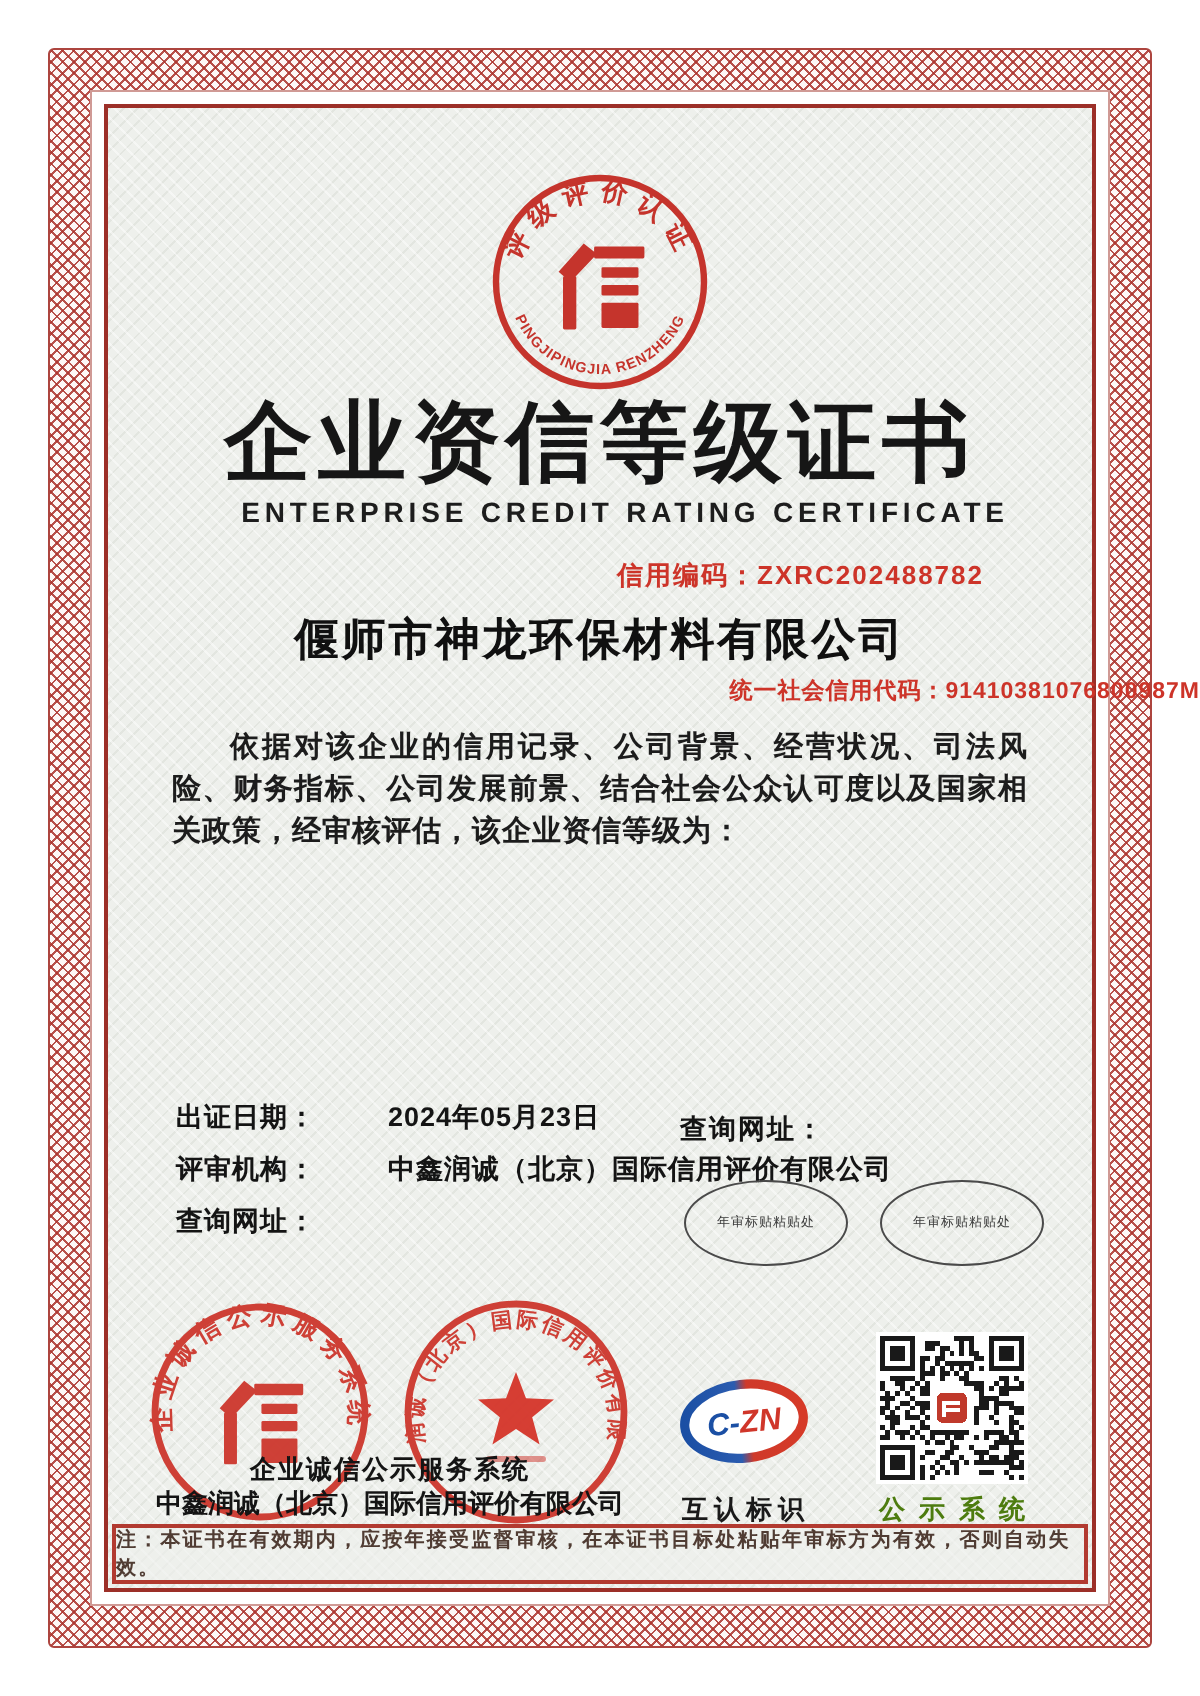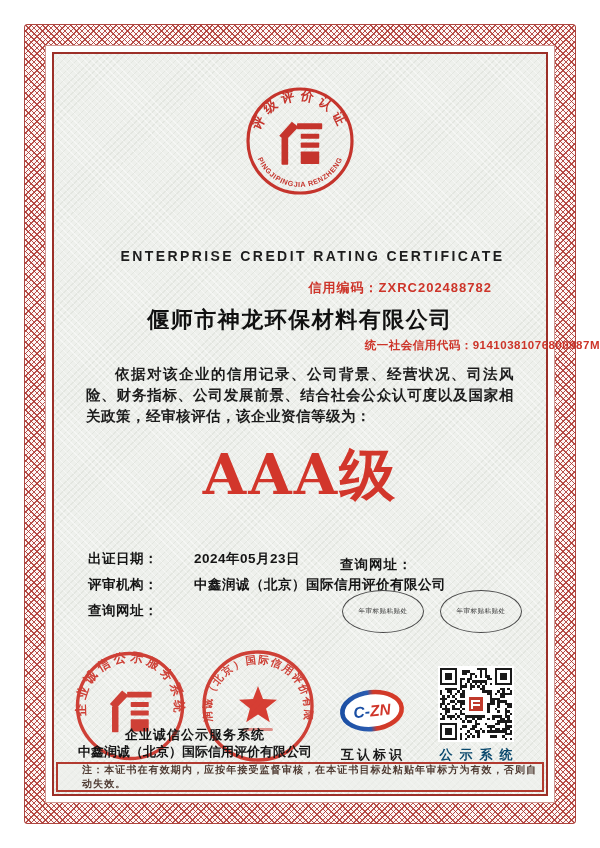--- a/index.html
+++ b/index.html
@@ -46,24 +46,24 @@
         font-size:13px;font-weight:900;color:#141414;letter-spacing:1px;z-index:3;}
   .org-line2{position:absolute;left:35px;width:320px;top:743px;text-align:center;
         font-size:13px;font-weight:900;color:#141414;z-index:3;}
   .czn{position:absolute;left:338px;top:686px;width:68px;height:52px;}
   .mutual-label{position:absolute;left:330px;top:746px;width:86px;text-align:center;
         font-size:13px;font-weight:700;letter-spacing:3px;color:#1a1a1a;}
   .qr{position:absolute;left:438px;top:666px;width:76px;height:76px;background:#fff;
         padding:2px;box-sizing:border-box;z-index:2;}
   .qr svg{display:block;width:100%;height:100%;}
   .publicity-label{position:absolute;left:430px;top:746px;width:92px;text-align:center;
-        font-size:13px;font-weight:700;letter-spacing:7px;text-indent:7px;color:#0c4a6e;}
+        font-size:13px;font-weight:700;letter-spacing:7px;text-indent:7px;color:#4d7c0f;}
   .note{position:absolute;left:56px;right:56px;top:762px;height:26px;border:2px solid #b23a30;
         display:flex;align-items:center;justify-content:center;
-        font-size:10px;font-weight:700;color:#503c33;letter-spacing:1.1px;z-index:4;background:rgba(238,240,236,.6);padding-left:24px;}
+        font-size:10px;font-weight:700;color:#503c33;letter-spacing:1.1px;z-index:4;background:rgba(238,240,236,.6);}
   svg text{font-family:"Liberation Sans","DejaVu Sans",sans-serif;}
 </style>
 </head>
 <body>
 
 <div class="cert">
   <div class="band"></div>
   <div class="band-hole"></div>
   <div class="panel"></div>
 
@@ -84,29 +84,29 @@
         <polygon points="-11,-30 -2,-23 -20,-4 -28,-11"></polygon>
         <rect x="-25" y="-8" width="9" height="36" rx="1"></rect>
         <rect x="-4" y="-28" width="34" height="8" rx="1"></rect>
         <rect x="1" y="-14" width="25" height="7" rx="1"></rect>
         <rect x="1" y="-2" width="25" height="7" rx="1"></rect>
         <rect x="1" y="10" width="25" height="17" rx="1"></rect>
       </g>
     </svg>
   </div>
 
+  <div class="title">企业资信等级证书</div>
   <div class="subtitle">ENTERPRISE CREDIT RATING CERTIFICATE</div>
   <div class="credit-code">信用编码：ZXRC202488782</div>
 
   <div class="company">偃师市神龙环保材料有限公司</div>
   <div class="uscc">统一社会信用代码：91410381076800987M</div>
 
   <div class="statement">依据对该企业的信用记录、公司背景、经营状况、司法风险、财务指标、公司发展前景、结合社会公众认可度以及国家相关政策，经审核评估，该企业资信等级为：</div>
 
-  <div class="rating">AAA级</div>
 
   <div class="details">
     <div class="row">
       <span>出证日期：</span>
       <span>2024年05月23日</span>
     </div>
     <div class="row">
       <span>评审机构：</span>
       <span>中鑫润诚（北京）国际信用评价有限公司</span>
     </div>

